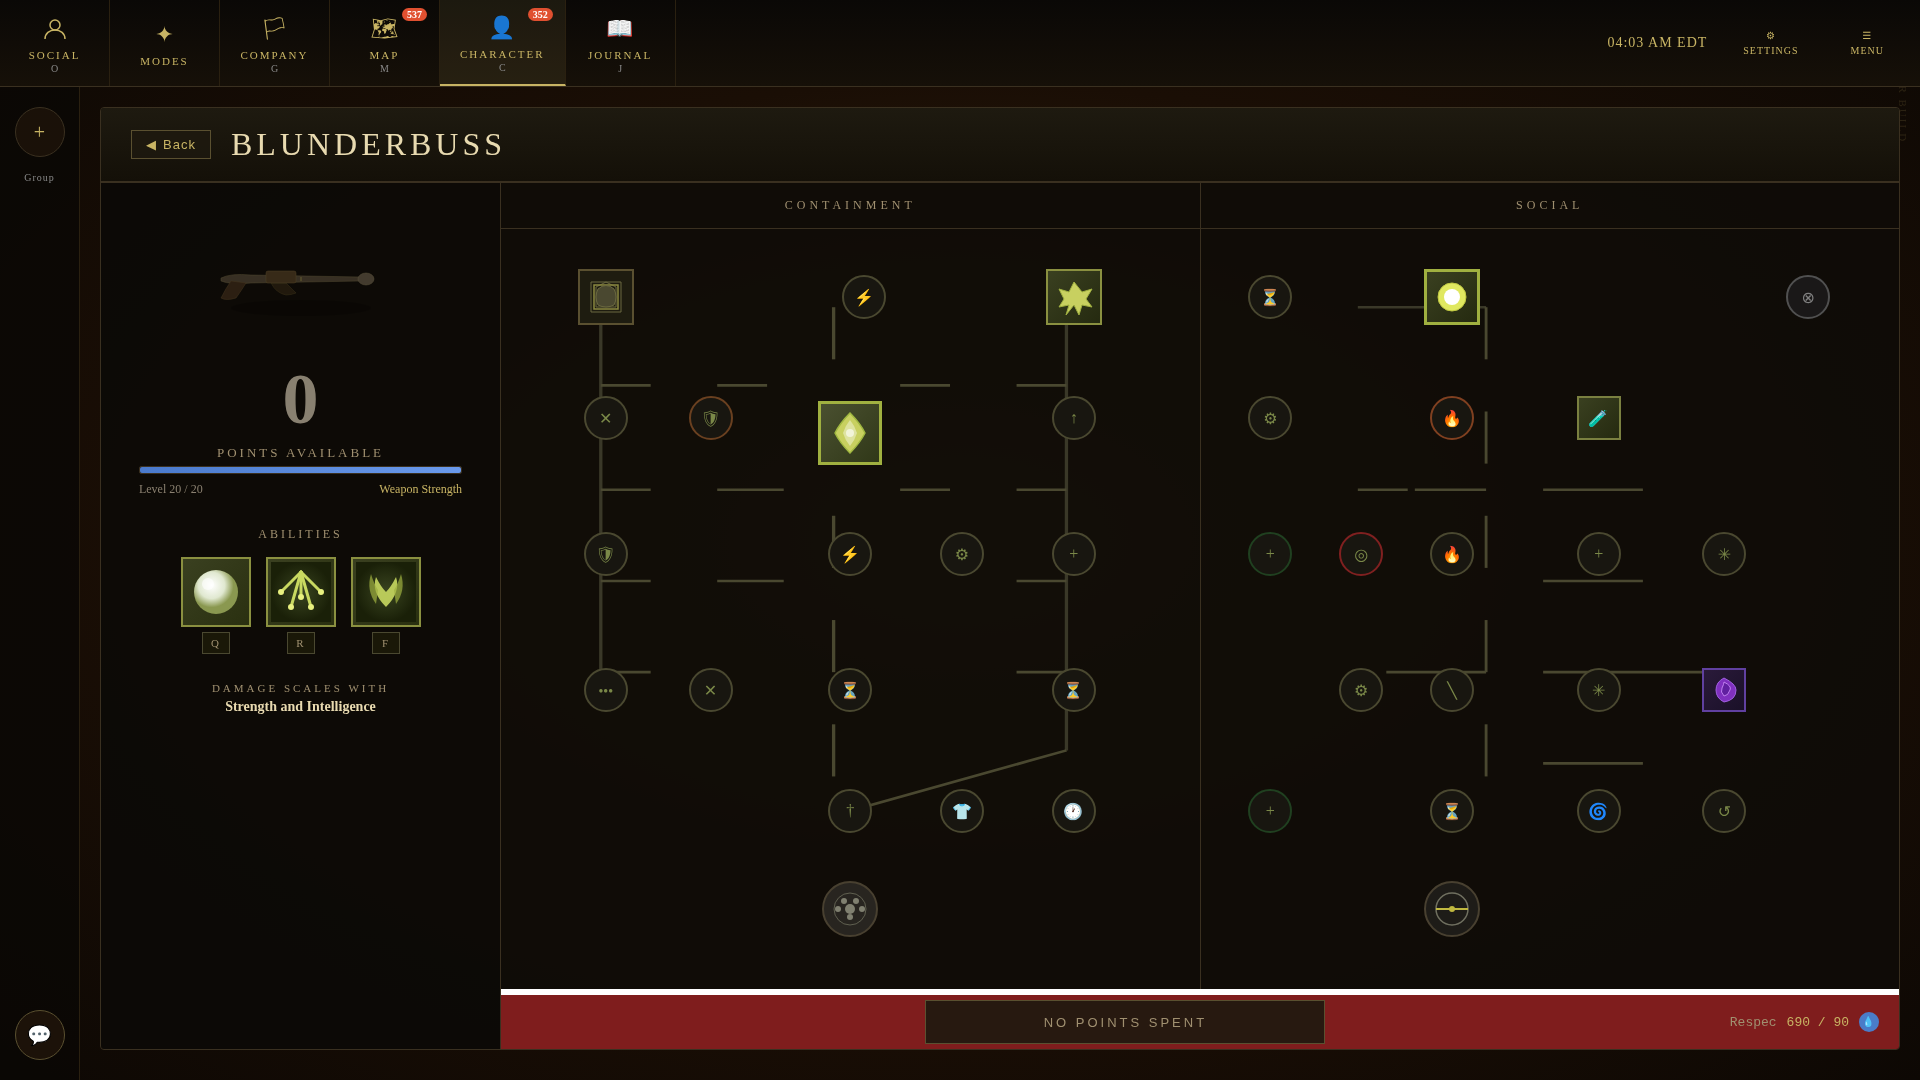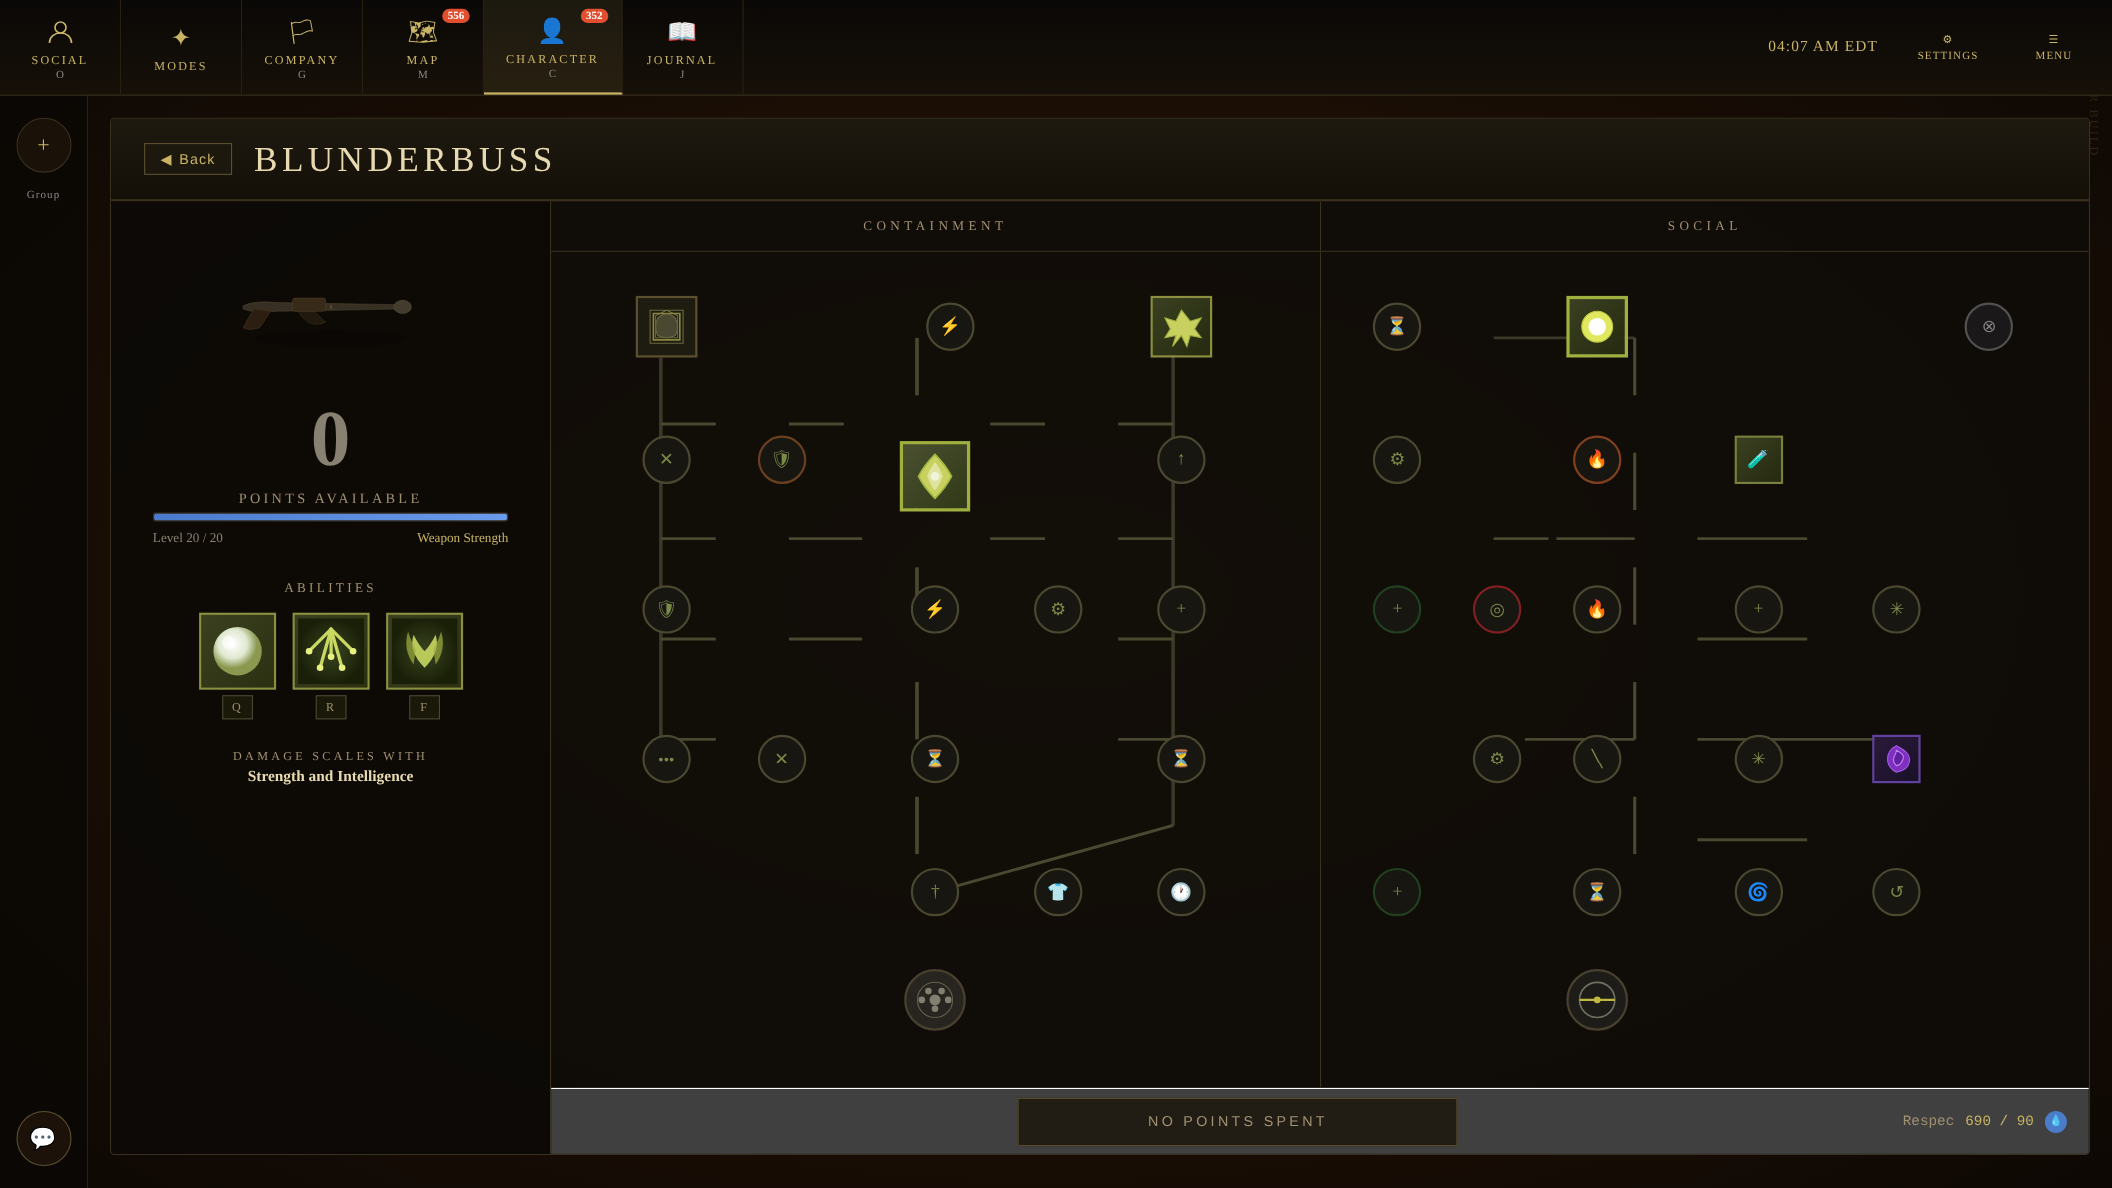--- a/index.html
+++ b/index.html
@@ -410,22 +410,22 @@
     .skill-tree-area {
       position: relative;
       width: 100%;
       height: calc(100% - 50px);
       padding: 10px;
     }
 
     
     .bottom-bar {
       height: 60px;
-      border-top: 1px solid #ffffff;
-      background: #404040;
+      border-top: 6px solid #ffffff;
+      background: #7f1d1d;
       display: flex;
       align-items: center;
       padding: 12px 20px;
     }
 
     .no-points-btn {
       flex: 0 0 400px;
       margin: 0 auto;
       height: 44px;
       border: 1px solid #5a5030;
@@ -570,41 +570,41 @@
     <div class="nav-label">MODES</div>
   </div>
 
   <div class="nav-item">
     <div class="nav-icon">🏳</div>
     <div class="nav-label">COMPANY</div>
     <div class="nav-key">G</div>
   </div>
 
   <div class="nav-item">
-    <div class="nav-badge">556</div>
+    <div class="nav-badge">537</div>
     <div class="nav-icon">🗺</div>
     <div class="nav-label">MAP</div>
     <div class="nav-key">M</div>
   </div>
 
   <div class="nav-item active">
     <div class="nav-badge">352</div>
     <div class="nav-icon">👤</div>
     <div class="nav-label">CHARACTER</div>
     <div class="nav-key">C</div>
   </div>
 
   <div class="nav-item">
     <div class="nav-icon">📖</div>
     <div class="nav-label">JOURNAL</div>
     <div class="nav-key">J</div>
   </div>
 
   <div class="clock-area">
-    <div class="clock-text">04:07 AM EDT</div>
+    <div class="clock-text">04:03 AM EDT</div>
     <div class="settings-btn">
       <div>⚙</div>
       <div>SETTINGS</div>
     </div>
     <div class="settings-btn">
       <div>☰</div>
       <div>MENU</div>
     </div>
   </div>
 </nav>

